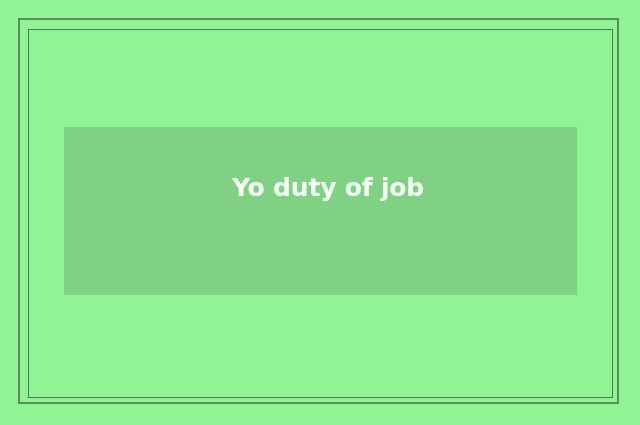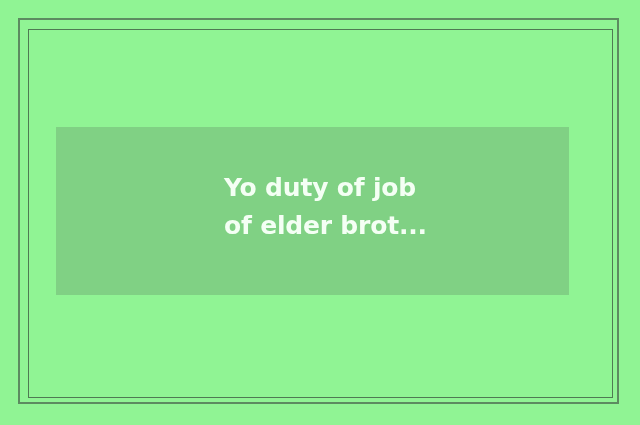--- a/index.html
+++ b/index.html
@@ -40,21 +40,21 @@
     width: 585px;
     height: 369px;
     border: 1px solid #4f7a53;
     box-sizing: border-box;
     background: transparent;
   }
 
   
   #content-panel {
     position: absolute;
-    left: 56px;
+    left: 64px;
     top: 127px;
     width: 513px;
     height: 168px;
     background: #80d184;
     box-sizing: border-box;
   }
 
   #quote-block {
     position: absolute;
     left: 168px;
@@ -80,18 +80,17 @@
 <div id="screen" style="background: rgb(144, 244, 148);">
 
   <div id="outer-frame" style="border-color: rgb(92, 139, 96);"></div>
 
   <div id="inner-frame" style="border-color: rgb(79, 122, 83);"></div>
 
   <div id="content-panel" style="background: rgb(128, 209, 132);">
 
     <div id="quote-block">
       <span class="quote-line" style="color: rgb(244, 255, 244);">Yo duty of job</span>
-      <span class="quote-line" style="color: rgb(244, 255, 244);">of elder brot...</span>
     </div>
 
   </div>
 
 </div>
 
 </body></html>

